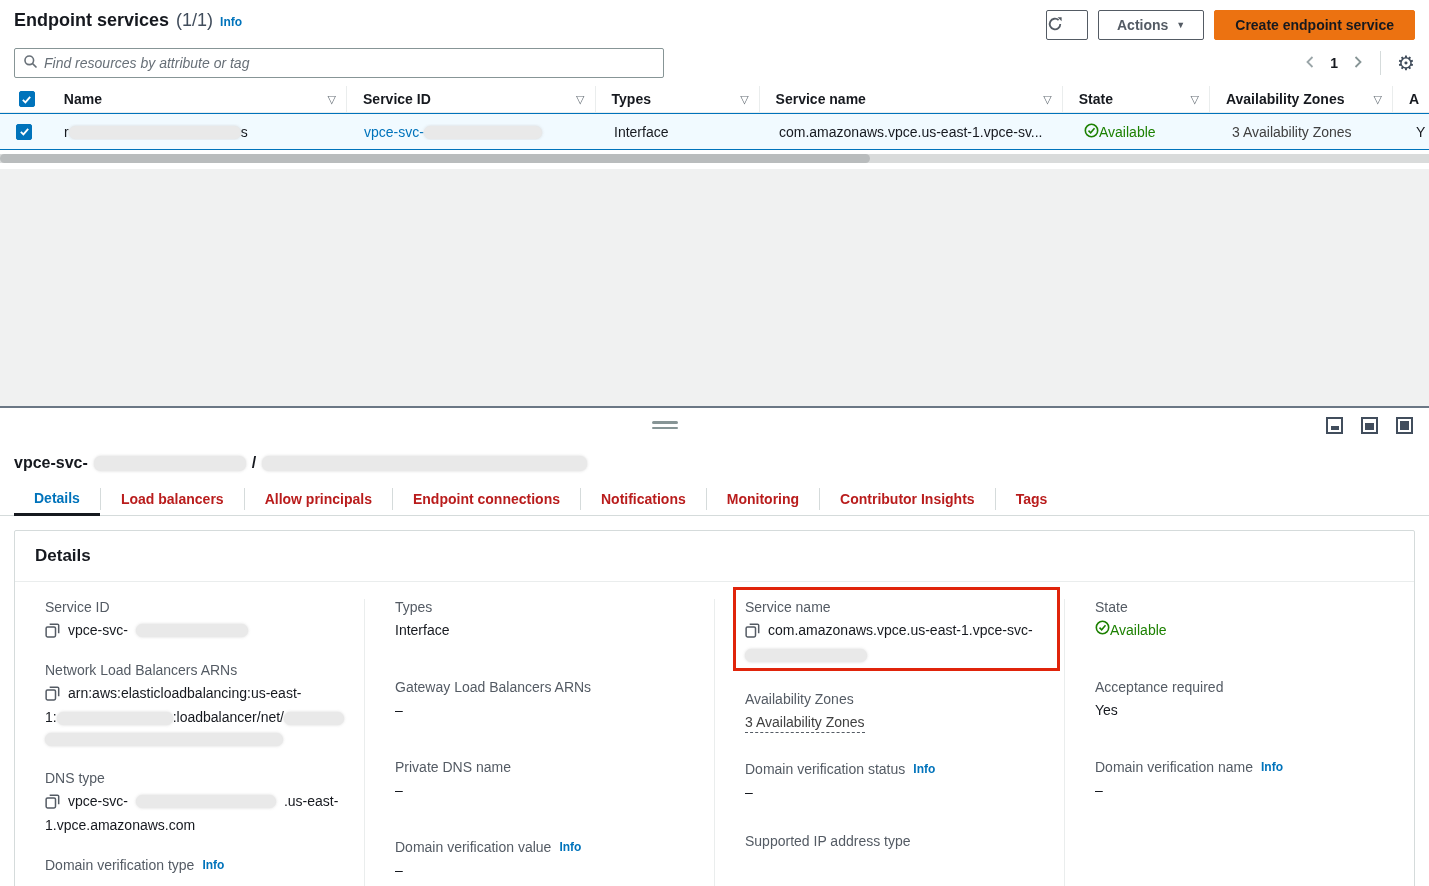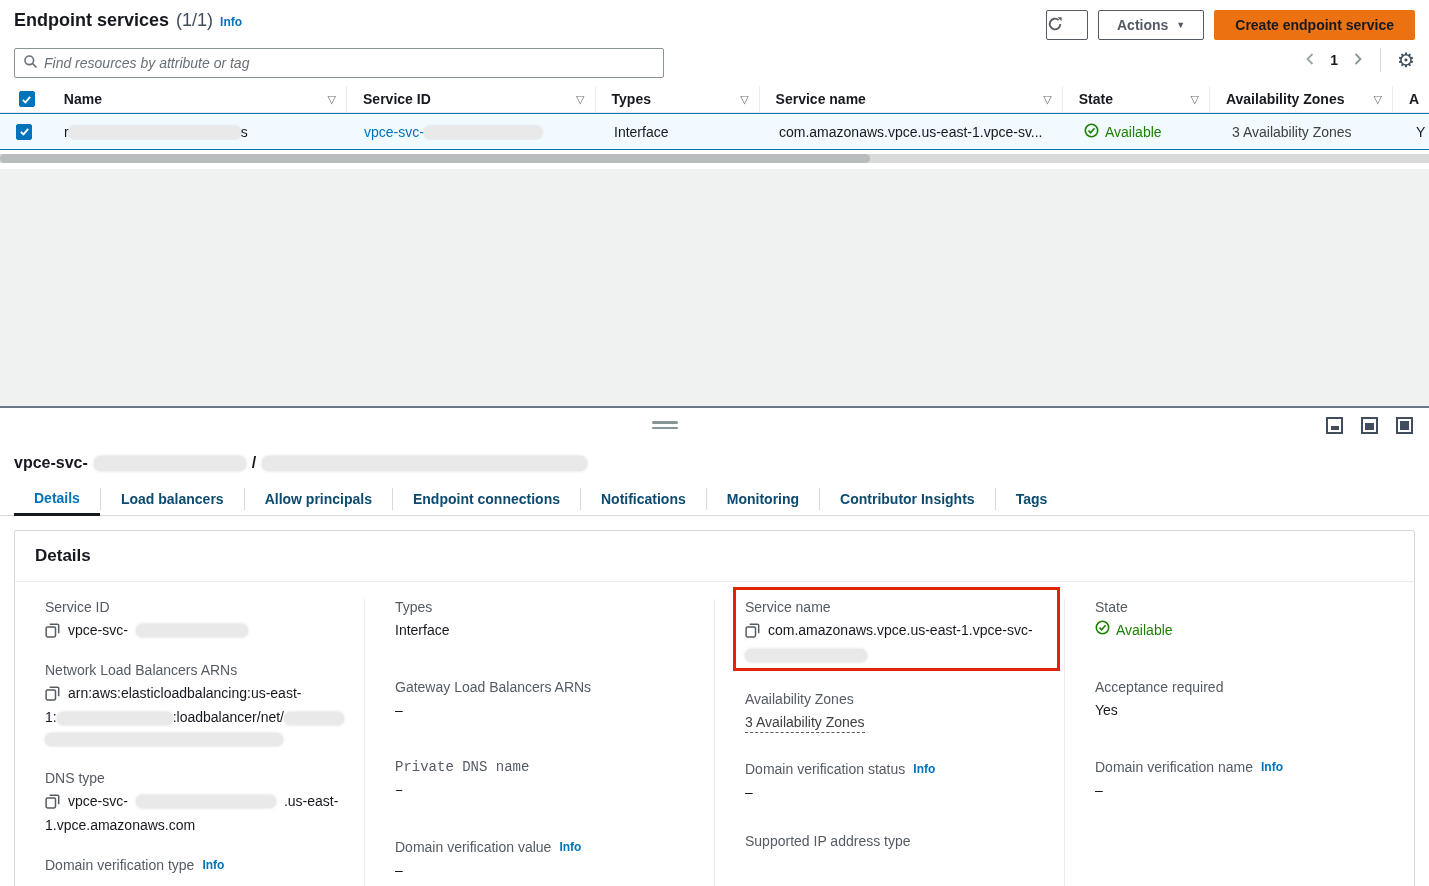--- a/index.html
+++ b/index.html
@@ -18,21 +18,21 @@
   .info-link { color:#0073bb; font-weight:bold; font-size:12px; text-decoration:none; cursor:pointer; }
 
   .header-actions { display:flex; gap:10px; align-items:center; }
   .btn { height:30px; border:1px solid #545b64; border-radius:2px; background:#fff; color:#545b64;
          font-weight:bold; font-size:14px; display:flex; align-items:center; gap:8px;
          padding:0 18px; cursor:pointer; font-family:inherit; }
   .btn-icon { width:42px; padding:0; }
   .btn-primary { background:#ec7211; border-color:#ec7211; color:#16191f; padding:0 20px; }
   .caret { font-size:9px; color:#545b64; }
 
-  .toolbar { display:flex; justify-content:space-between; align-items:flex-start; padding:2px 14px 8px 14px; }
+  .toolbar { display:flex; justify-content:space-between; align-items:center; padding:2px 14px 8px 14px; }
   .search-box { width:650px; height:30px; border:1px solid #879596; border-radius:2px; background:#fff;
                 display:flex; align-items:center; padding:0 8px; gap:6px; }
   .search-box input { border:none; outline:none; flex:1; font-size:14px; font-style:italic; color:#16191f; font-family:inherit; background:transparent; }
   .search-box input::placeholder { color:#687078; font-style:italic; }
 
   .pager { display:flex; align-items:center; gap:14px; }
   .pg-chev { background:none; border:none; cursor:pointer; display:flex; align-items:center; }
   .pg-num { font-weight:bold; font-size:14px; }
   .pager-sep { width:1px; height:24px; background:#d5dbdb; margin:0 2px; }
   .gear-btn { background:none; border:none; cursor:pointer; font-size:20px; color:#414d5c; line-height:1; }
@@ -50,42 +50,42 @@
 
   .grid-row { display:flex; align-items:center; height:37px; background:#f1faff;
               border-top:1px solid #0073bb; border-bottom:1px solid #0073bb; font-size:14px; }
   .gr-cell { padding:0 10px 0 16px; white-space:nowrap; overflow:hidden; }
   .checkbox { width:16px; height:16px; background:#0073bb; border:1px solid #0073bb; border-radius:2px;
               display:flex; align-items:center; justify-content:center; cursor:pointer; }
   .redact { display:inline-block; height:13px; background:#e9e9e9; border-radius:7px; vertical-align:middle;
             box-shadow:0 0 3px rgba(210,210,210,.9); }
   .link { color:#0073bb; text-decoration:none; cursor:pointer; }
   .link-underline { border-bottom:1px solid #0073bb; padding-bottom:1px; }
-  .state-ok { color:#1d8102; display:inline-flex; align-items:center; gap:6px; }
+  .state-ok { color:#1d8102; display:inline-flex; align-items:center; }
   .az-trigger { border-bottom:1px dashed #545b64; padding-bottom:2px; cursor:pointer; color:#404040; }
 
   .hscroll { position:relative; height:9px; margin:4px 0 0 0; background:#d9dbdb; }
   .hscroll-thumb { position:absolute; left:0; top:0; height:9px; width:870px; background:#b9bcbd; border-radius:5px; cursor:pointer; }
 
   
   .divider { position:relative; height:40px; background:#fff; border-top:2px solid #6b7785; }
   .drag-handle { position:absolute; left:652px; top:13px; cursor:row-resize; }
   .drag-handle span { display:block; width:26px; height:2.5px; background:#879596; border-radius:2px; margin-bottom:3px; }
   .panel-controls { position:absolute; right:16px; top:9px; display:flex; gap:18px; }
   .pc-icon { width:17px; height:17px; border:2px solid #414d5c; display:flex; align-items:flex-end; justify-content:center; padding:2px; cursor:pointer; background:#fff; }
   .pc-icon .fill { background:#414d5c; width:100%; }
   .pc-small .fill { height:4px; width:8px; }
   .pc-medium .fill { height:7px; width:9px; }
   .pc-large .fill { height:100%; }
 
   
   .bottom-panel { background:#fff; height:454px; }
   .panel-title { padding:8px 14px 10px 14px; font-size:16px; font-weight:bold; display:flex; align-items:center; gap:6px; }
   .tabs { display:flex; align-items:stretch; border-bottom:1px solid #d5dbdb; padding:0 14px; height:34px; }
-  .tab { display:flex; align-items:center; padding:0 20px; font-weight:bold; font-size:14px; color:#0c4a6e; cursor:pointer; }
+  .tab { display:flex; align-items:center; padding:0 20px; font-weight:bold; font-size:14px; color:#b91c1c; cursor:pointer; }
   .tab.active { color:#0073bb; border-bottom:3px solid #16191f; margin-bottom:-1px; }
   .tab-sep { width:1px; height:22px; background:#d5dbdb; align-self:center; }
 
   .details-card { margin:14px; border:1px solid #d5dbdb; border-radius:2px; height:366px; overflow:hidden; background:#fff; }
   .card-header { padding:15px 20px; border-bottom:1px solid #eaeded; }
   .card-header h2 { font-size:17px; font-weight:bold; }
   .card-body { display:flex; padding-top:17px; }
   .dcol { flex:1; padding:0 18px 0 30px; }
   .dcol + .dcol { border-left:1px solid #eaeded; }
 
@@ -354,21 +354,21 @@
                 <span class="lbl">Types</span>
               </div>
             <div class="f-value">Interface</div>
           </div>
           <div class="field" style="margin-top:38px;">
             <div class="f-label">
                 <span class="lbl">Gateway Load Balancers ARNs</span>
               </div>
             <div class="f-value">–</div>
           </div>
-          <div class="field" style="margin-top:38px;font-family:Liberation Mono, monospace;">
+          <div class="field" style="margin-top:38px;">
             <div class="f-label">
                 <span class="lbl">Private DNS name</span>
               </div>
             <div class="f-value">–</div>
           </div>
           <div class="field" style="margin-top:38px;">
             <div class="f-label">
                 <span class="lbl">Domain verification value</span>
                 <a class="info-link">Info</a>
               </div>

